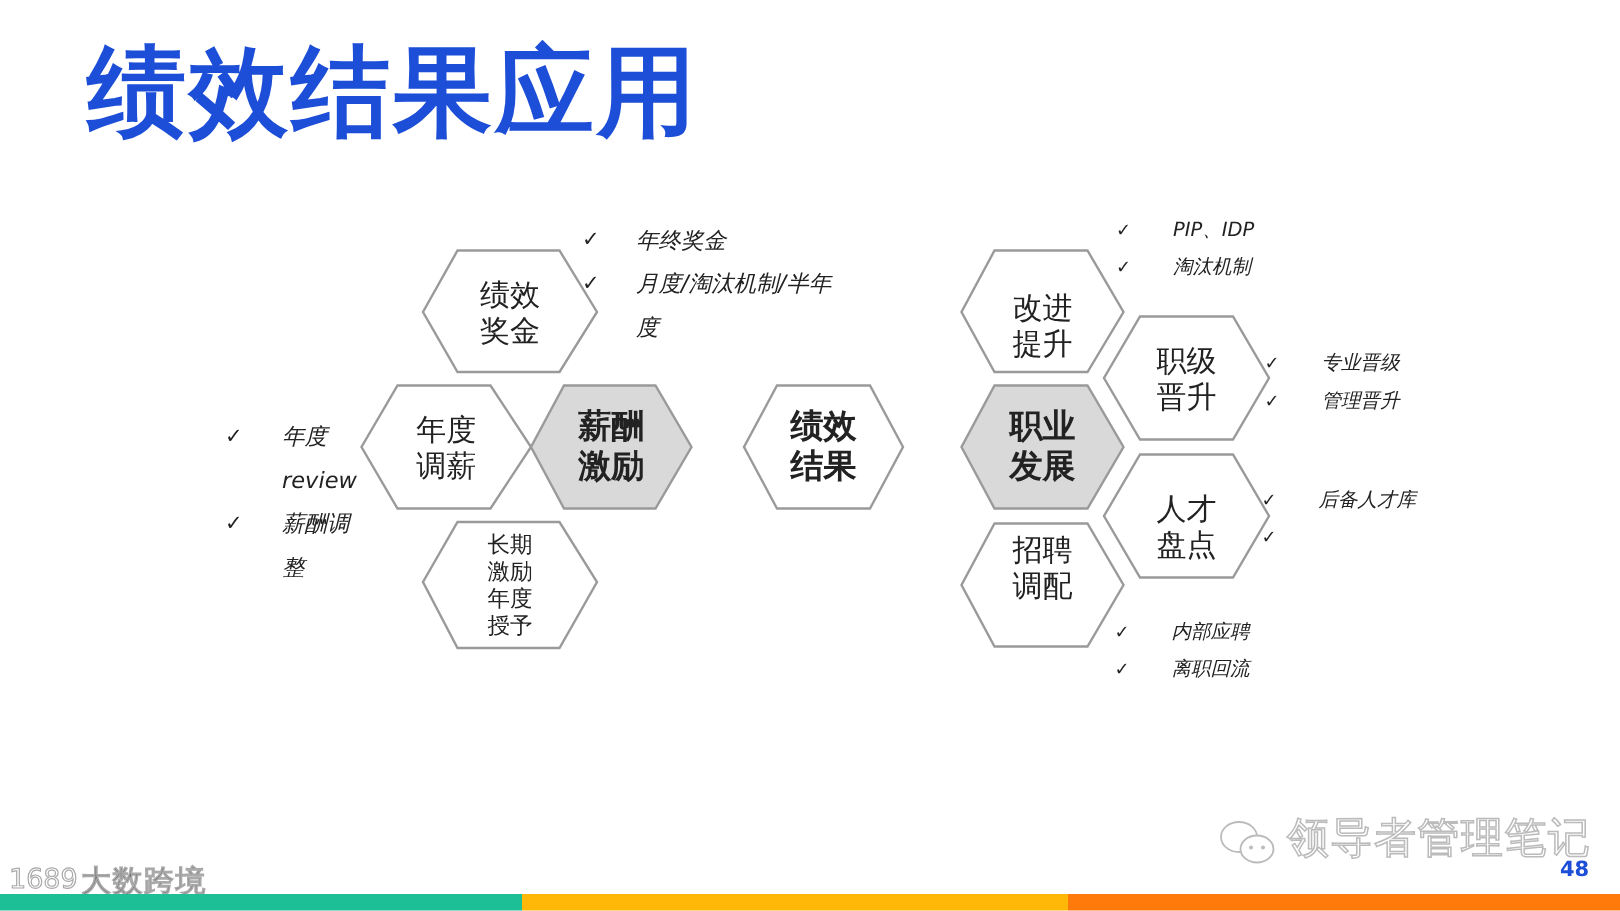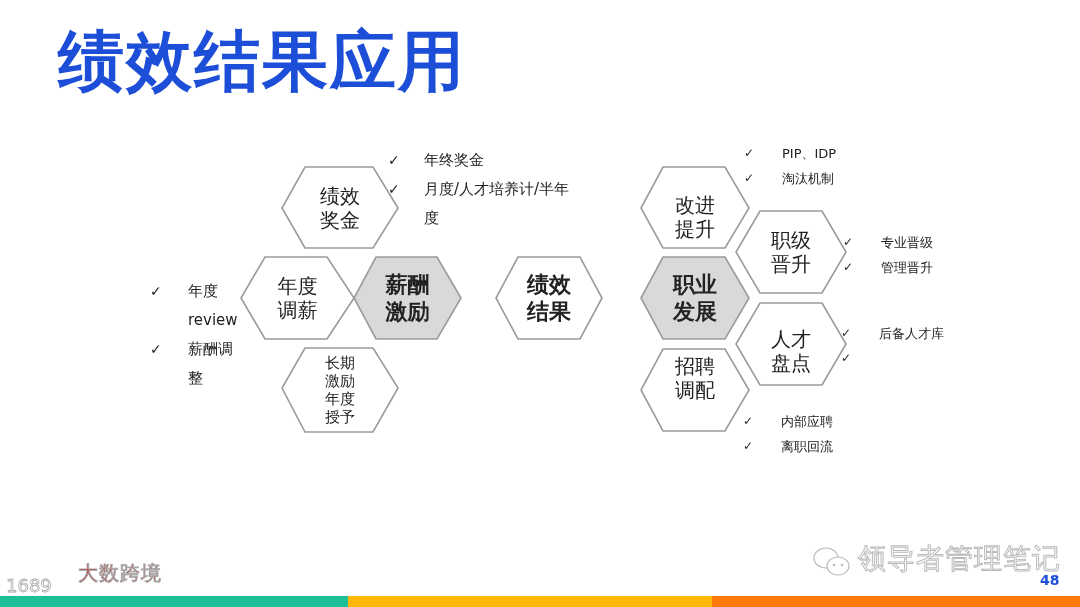--- a/index.html
+++ b/index.html
@@ -18,34 +18,34 @@
   .hex-label {
     position: absolute; display: flex; align-items: center; justify-content: center;
     text-align: left; white-space: pre-line; color: #222;
   }
   .hex-label.normal { font-size: 20px; line-height: 24px; }
   .hex-label.bold { font-size: 22px; line-height: 27px; font-weight: bold; }
   .hex-label.small { font-size: 15px; line-height: 18px; }
   .bullets { position: absolute; font-size: 15px; color: #222; }
   .bullets .row { display: flex; align-items: flex-start; }
   .bullets .check { width: 36px; flex: none; font-size: 14px; }
-  .bullets .txt { white-space: pre-line; }
+  .bullets .txt { white-space: pre-line; font-style: italic; }
   .bullets.small { font-size: 13px; }
   .bullets.small .check { width: 38px; font-size: 12px; }
   .watermark-right {
     position: absolute; left: 820px; top: 540px; font-size: 28px;
     color: #ffffff; -webkit-text-stroke: 1px #bbbbbb; letter-spacing: 1px;
   }
   .wechat-icon { position: absolute; left: 812px; top: 545px; }
   .page-num {
     position: absolute; left: 1040px; top: 572px; font-size: 14px; font-weight: bold; color: #1d4ed8;
   }
   .watermark-left {
-    position: absolute; left: 54px; top: 560px; font-size: 20px; color: #b91c1c;
-    -webkit-text-stroke: 1px #aaaaaa; letter-spacing: 1px; margin-left: 24px;
+    position: absolute; left: 54px; top: 574px; font-size: 20px; color: #737373;
+    -webkit-text-stroke: 1px #aaaaaa; letter-spacing: 1px;
   }
   .logo-icon { position: absolute; left: 4px; top: 572px; }
   .bar { position: absolute; top: 596px; height: 11px; }
 </style>
 </head>
 <body>
 
 <div class="title">绩效结果应用</div>
 
 <svg class="diagram" width="1080" height="607">
@@ -89,21 +89,21 @@
 <div class="hex-label normal" style="left:641px;top:349px;width:108px;height:58px;">招聘
 调配</div>
 
 <div class="bullets" style="left:388px;top:146px;line-height:29px;">
   <div class="row">
     <span class="check">✓</span>
     <span class="txt">年终奖金</span>
   </div>
   <div class="row">
     <span class="check">✓</span>
-    <span class="txt">月度/人才培养计/半年
+    <span class="txt">月度/淘汰机制/半年
 度</span>
   </div>
 </div>
 
 <div class="bullets" style="left:150px;top:277px;line-height:29px;">
   <div class="row">
     <span class="check" style="width:38px">✓</span>
     <span class="txt">年度
 review</span>
   </div>

